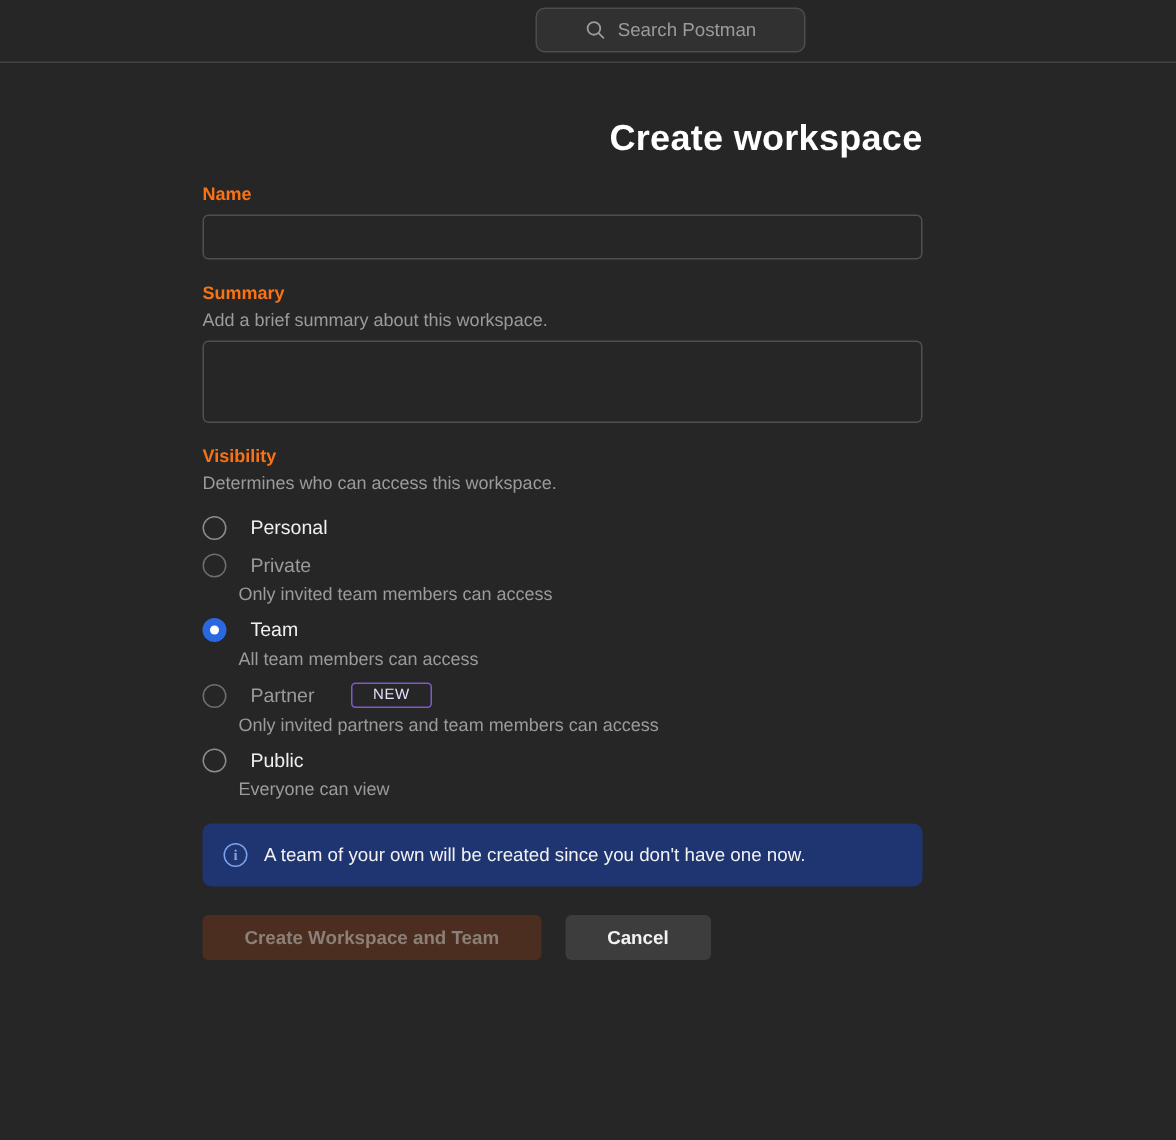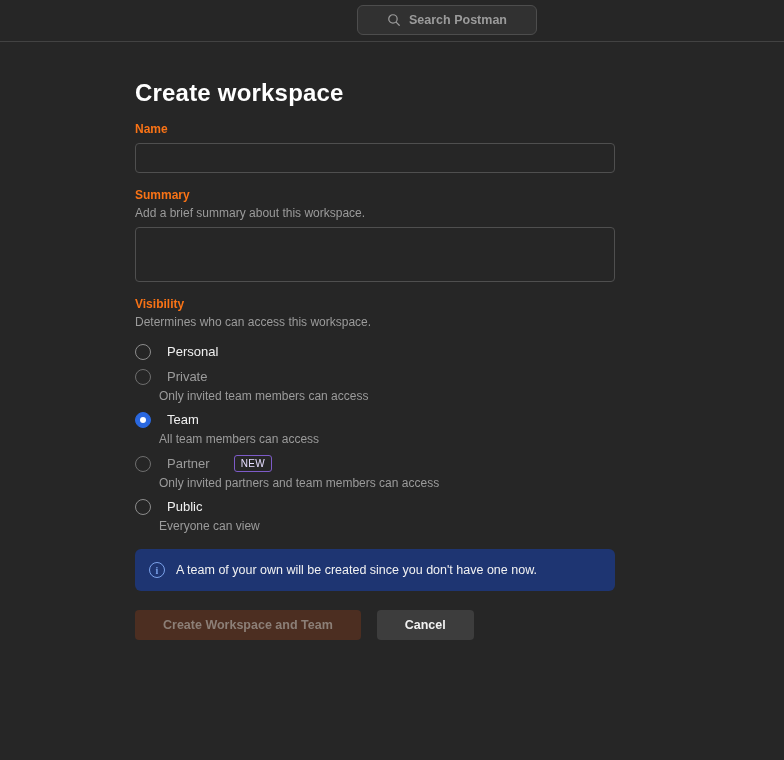--- a/index.html
+++ b/index.html
@@ -26,33 +26,33 @@
     background: #313131;
     border: 1px solid #4d4d4d;
     border-radius: 6px;
     display: flex;
     align-items: center;
     justify-content: center;
     gap: 8px;
     cursor: pointer;
     color: #9b9b9b;
     font-size: 12.5px;
-    font-weight: bold;
   }
   .searchbox svg { display: block; }
 
   
   .content { padding: 0 0 0 135px; width: 615px; }
   .page-title {
     margin-top: 36px;
     font-size: 24px;
     line-height: 29px;
     font-weight: 700;
     color: #ffffff;
     letter-spacing: 0.2px;
+    text-align: right;
   }
   .field-label {
     margin-top: 15px;
     font-size: 12px;
     line-height: 15px;
     font-weight: 700;
     color: #f97316;
   }
   .field-desc {
     margin-top: 3px;
@@ -109,21 +109,21 @@
   .option-label { font-size: 13px; line-height: 16px; color: #f0f0f0; }
   .option.disabled .option-label { color: #9b9b9b; }
   .option-desc {
     margin: 4px 0 0 24px;
     font-size: 12px; line-height: 14px;
     color: #9b9b9b;
   }
   .new-badge {
     display: inline-block;
     margin-left: 8px;
-    padding: 2px 6px;
+    padding: 2px 14px;
     font-size: 10px;
     line-height: 11px;
     letter-spacing: 0.4px;
     color: #e6ddff;
     border: 1px solid #7d5bc8;
     border-radius: 3px;
     vertical-align: 1px;
   }
 
   

